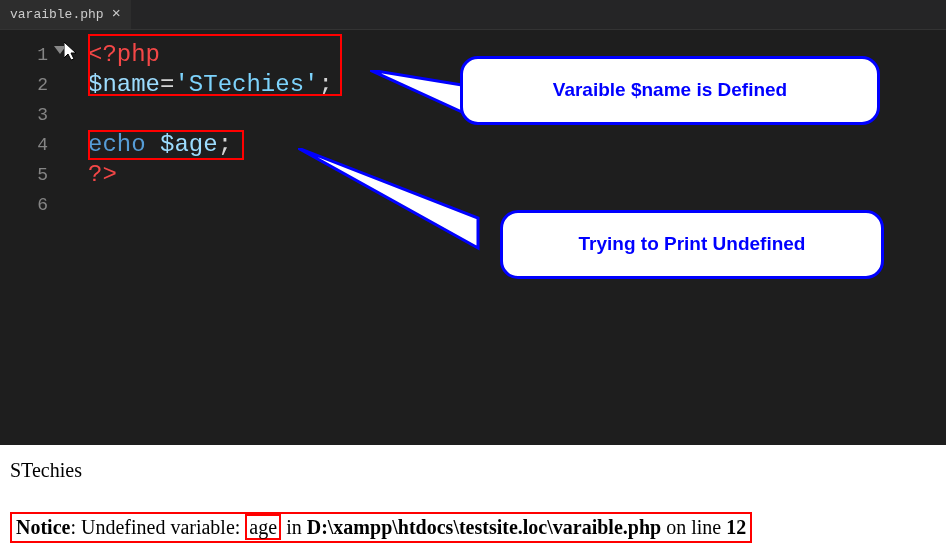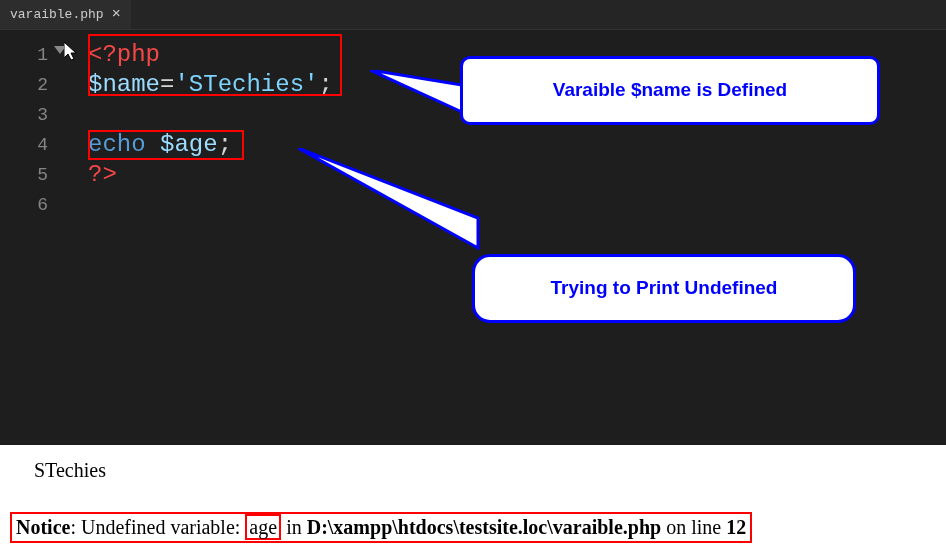--- a/index.html
+++ b/index.html
@@ -11,27 +11,27 @@
 .code-area { display: flex; padding-top: 10px; }
 .gutter { width: 58px; text-align: right; padding-right: 10px; color: #858585; font-size: 18px; line-height: 30px; user-select: none; }
 .gutter-line { height: 30px; position: relative; }
 .fold-arrow { position: absolute; right: -18px; top: 6px; width: 0; height: 0; border-left: 6px solid transparent; border-right: 6px solid transparent; border-top: 8px solid #888; }
 .cursor-arrow { position: absolute; left: 64px; top: 42px; z-index: 10; }
 .code { padding-left: 30px; font-size: 24px; line-height: 30px; }
 .ln { height: 30px; white-space: pre; }
 .red-box1 { position: absolute; border: 2px solid #ff0000; left: 88px; top: 34px; width: 254px; height: 62px; }
 .red-box2 { position: absolute; border: 2px solid #ff0000; left: 88px; top: 130px; width: 156px; height: 30px; }
 .callout { position: absolute; background: #fff; border: 3px solid #0000ff; border-radius: 18px; padding: 18px 20px; text-align: center; color: #0000ff; font-family: Arial, sans-serif; font-size: 19px; font-weight: bold; line-height: 1.4; }
-.callout1 { left: 460px; top: 56px; width: 420px; border-radius: 10px; }
-.callout2 { left: 472px; top: 210px; width: 384px; margin-top: 44px; }
+.callout1 { left: 460px; top: 56px; width: 420px; }
+.callout2 { left: 500px; top: 210px; width: 384px; }
 .tail { position: absolute; }
 .tail1 { left: 370px; top: 70px; }
 .tail2 { left: 298px; top: 148px; }
 .output { background: #fff; padding: 14px 10px 30px; font-family: 'Times New Roman', serif; font-size: 20px; color: #000; }
-.output-line1 { margin-bottom: 2px; margin-left: 24px; }
+.output-line1 { margin-bottom: 2px; }
 .notice-box { border: 2px solid #ff0000; padding: 2px 4px; display: inline-block; margin-top: 28px; }
 .age-box { border: 2px solid #ff0000; padding: 0 2px; }
 .c-tag { color: #f44747; }
 .c-var { color: #9cdcfe; }
 .c-op { color: #d4d4d4; }
 .c-str { color: #7dd3fc; }
 .c-echo { color: #569cd6; }
 .c-semi { color: #d4d4d4; }
 </style>
 </head>

